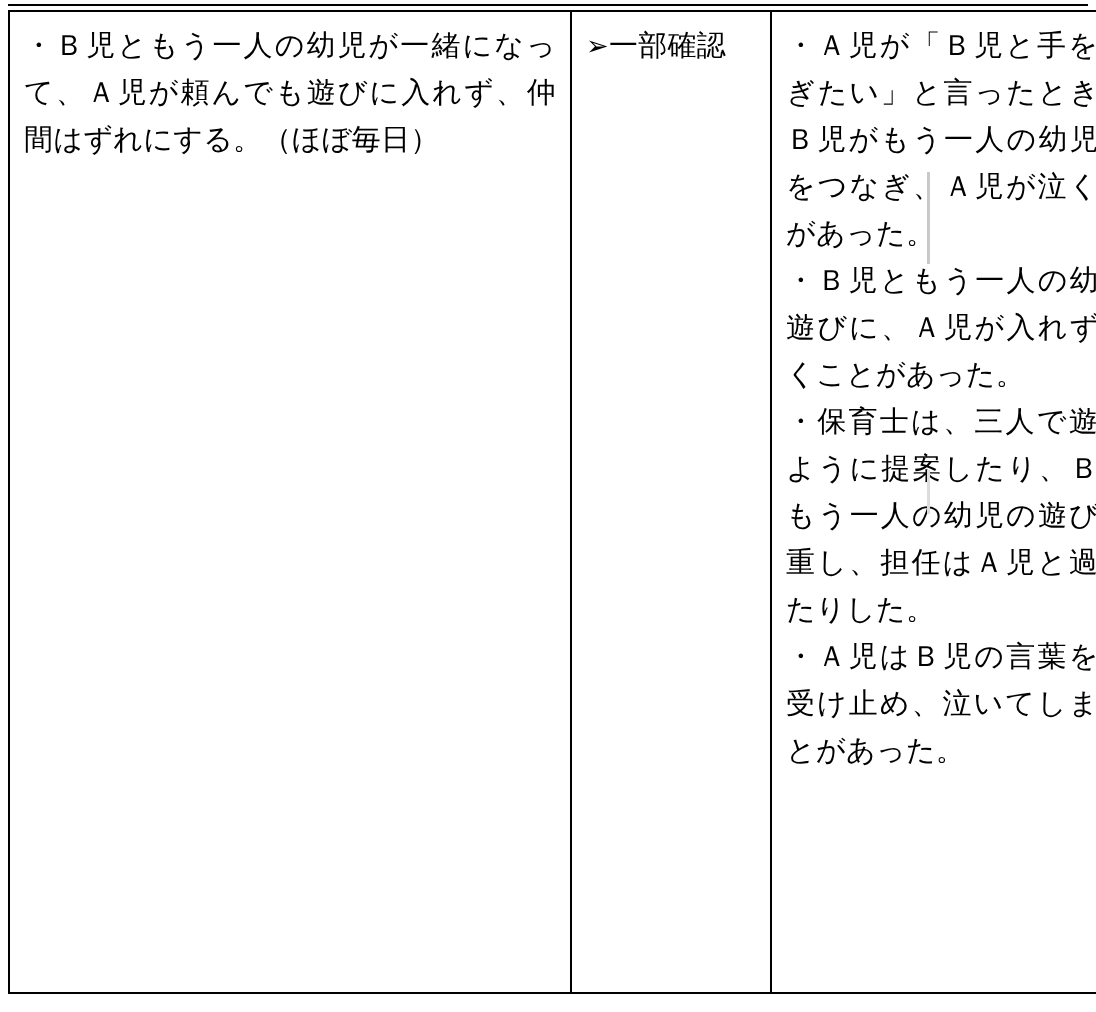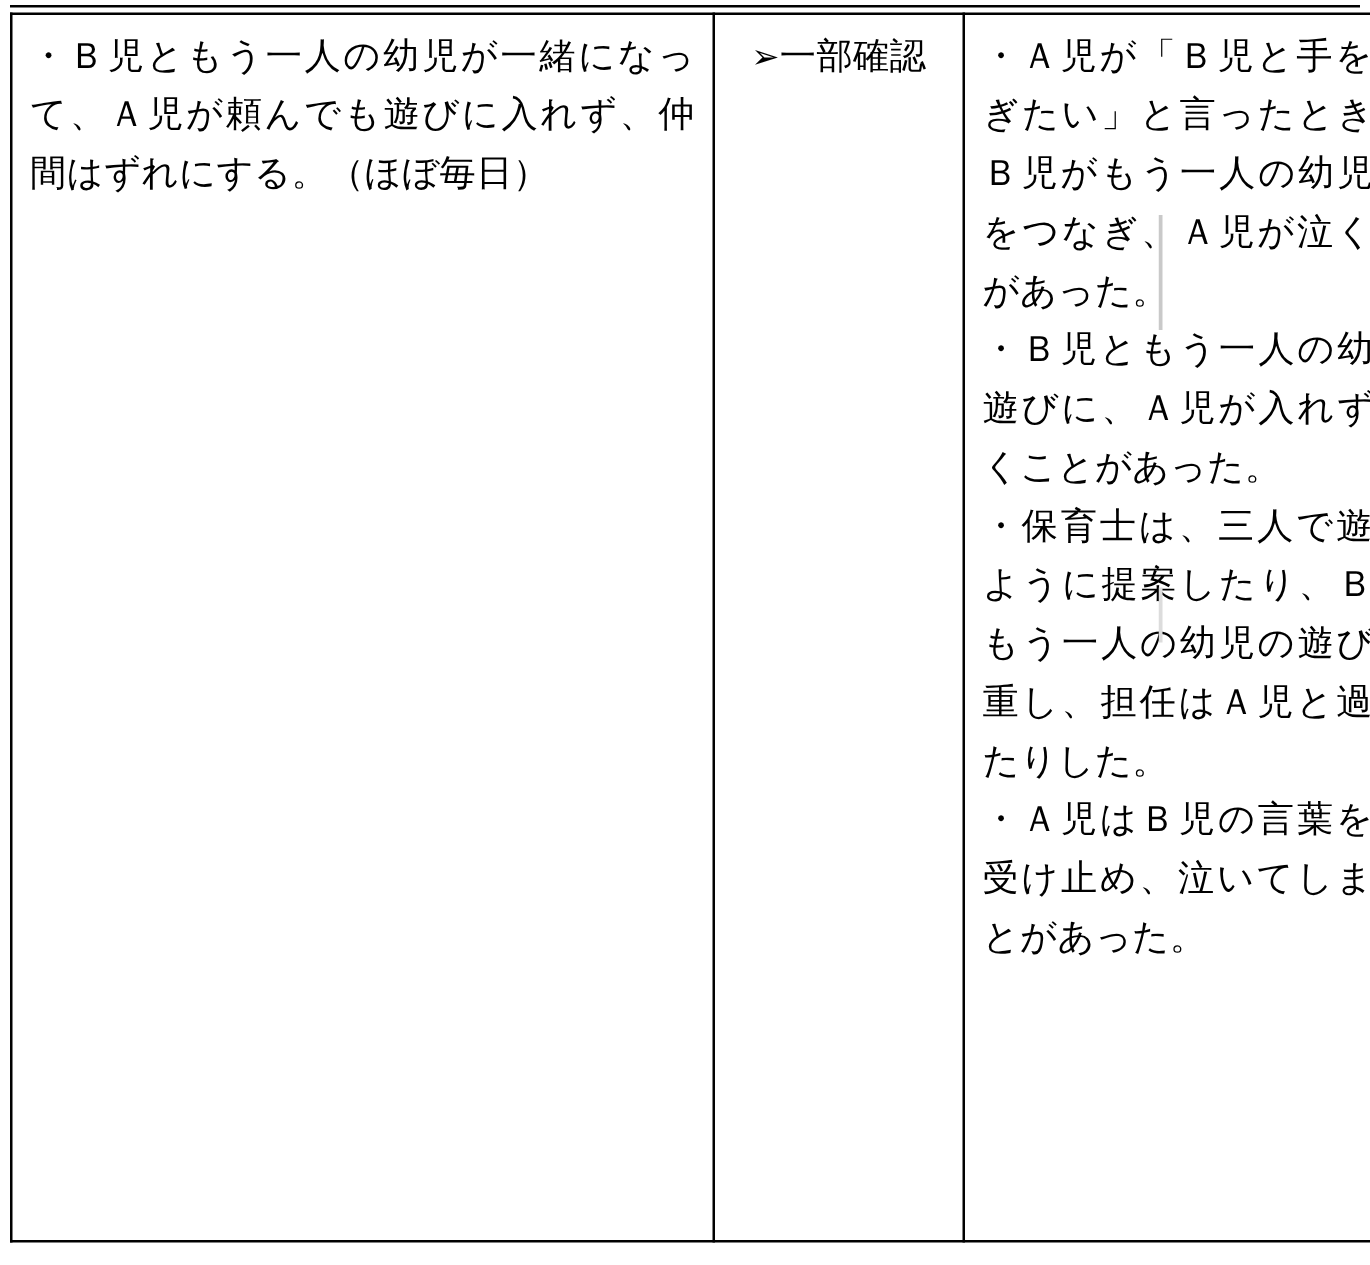--- a/index.html
+++ b/index.html
@@ -66,21 +66,20 @@
   }
   .para + .para { margin-top: 0; }
 
   .detail-cell .para {
     text-align: justify;
     text-justify: inter-ideograph;
   }
 
   .mark-cell {
     white-space: normal;
-    text-align: center;
   }
 
   .arrow-glyph {
     font-family: "DejaVu Sans", sans-serif;
     font-size: 27px;
   }
 
   
   .edge-mark-a {
     position: absolute;

